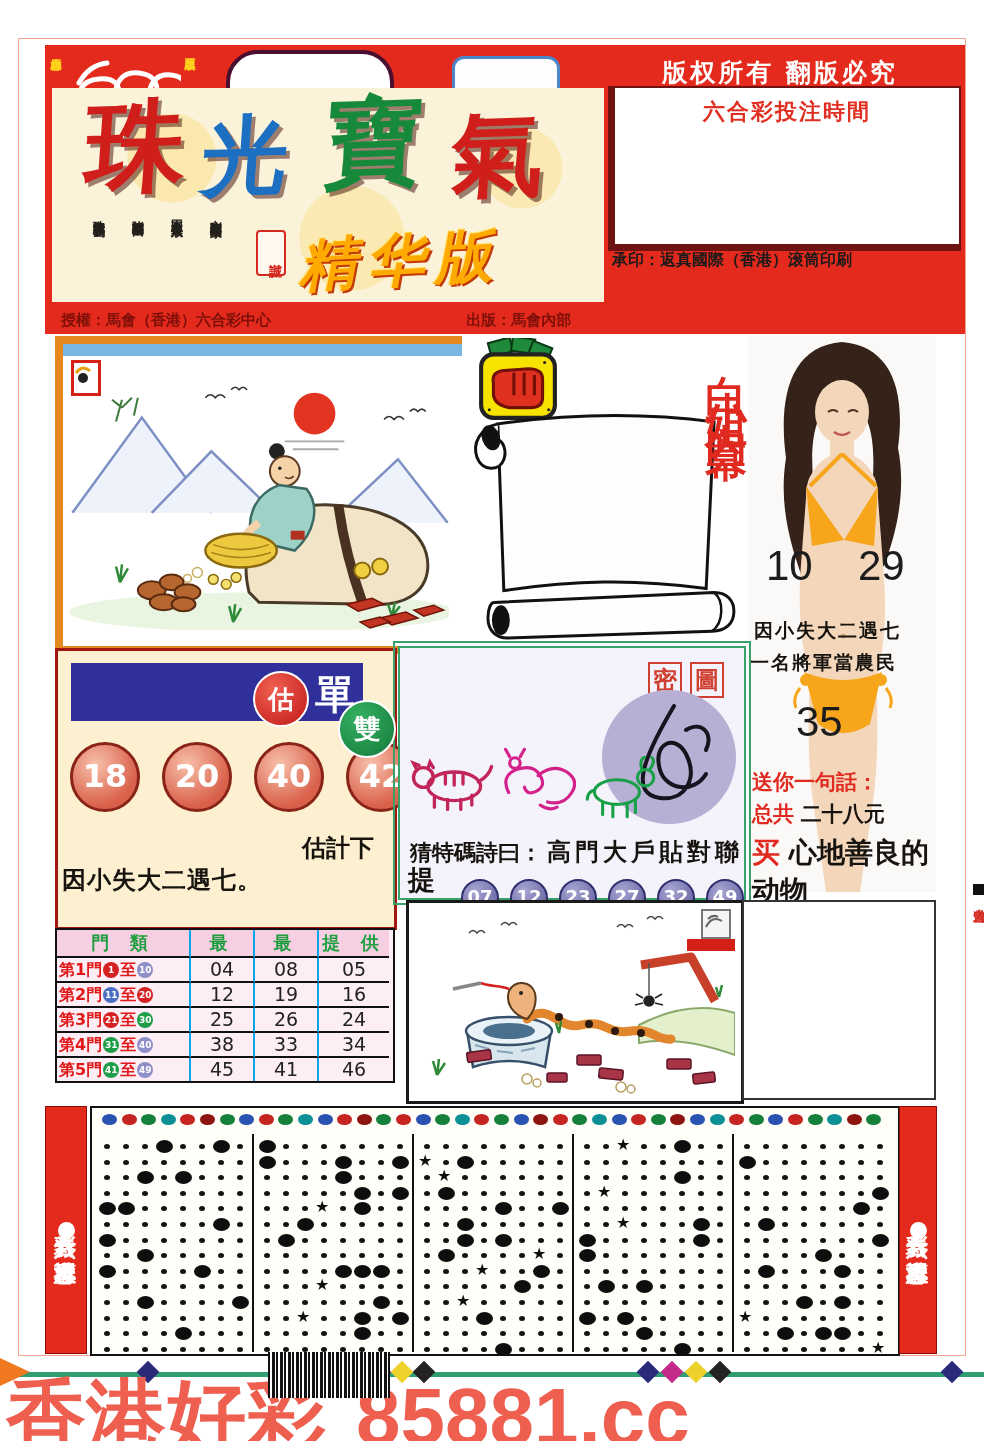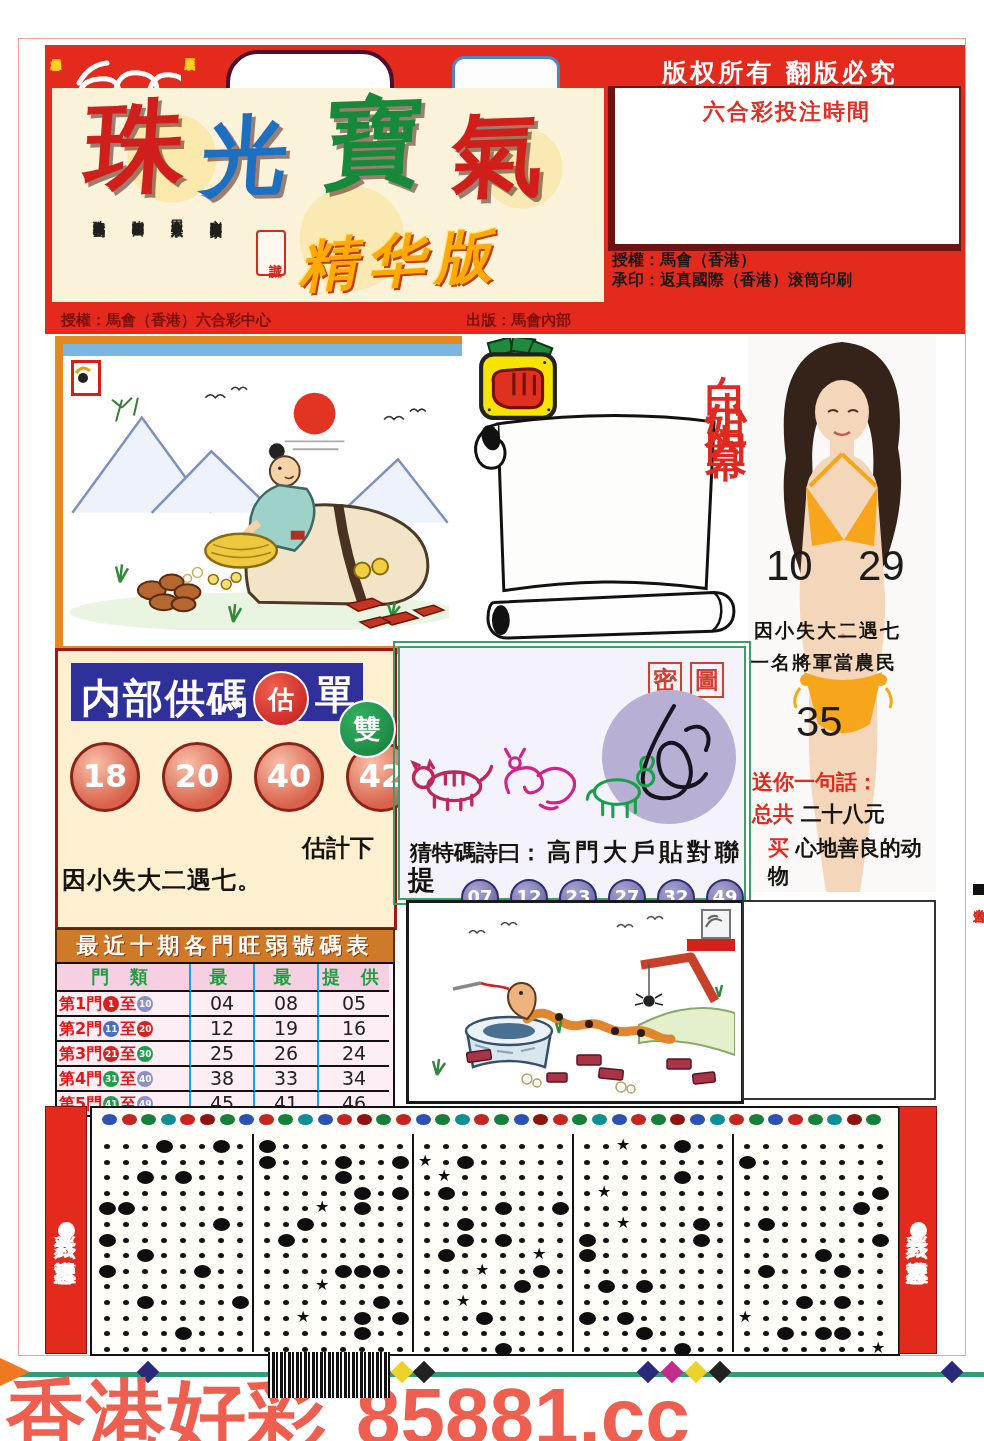--- a/index.html
+++ b/index.html
@@ -175,21 +175,20 @@
       <div class="poem-col">因貪至貧無米炊</div>
       <div class="poem-col">六彩賭博福蔭家</div>
     </div>
   <div id="honest-seal" class="abs vtext">誠言</div>
   <div id="subtitle" class="abs">精华版</div>
 
   <div id="betting-box" class="abs">
     <div id="betting-title">六合彩投注時間</div>
   </div>
   <div id="pub-lines" class="abs">
-    <div>授權：馬會（香港）</div>
     <div>承印：返真國際（香港）滚筒印刷</div>
   </div>
   <div id="auth-strip" class="abs">
     <span style="margin-left:16px;">授權：馬會（香港）六合彩中心</span>
     <span style="margin-left:190px;">出版：馬會內部</span>
   </div>
 
   <div id="farmer-box" class="abs">
     <div id="farmer-bluebar" class="abs"></div>
     <svg class="abs" style="left:0;top:12px;" width="386" height="274" viewBox="0 0 386 276">
@@ -317,29 +316,28 @@
     <div class="photo-hint" style="left:6px;top:282px;">因小失大二遇七</div>
     <div class="photo-hint" style="left:2px;top:314px;">一名將軍當農民</div>
     <div class="photo-num" style="left:48px;top:362px;">35</div>
     <div class="abs" style="left:4px;top:432px;font-size:21px;">
       <span class="gift-red">送你一句話：</span>
     </div>
     <div class="abs" style="left:4px;top:464px;font-size:21px;">
       <span class="gift-red">总共</span>
       <span class="gift-black">二十八元</span>
     </div>
-    <div class="abs" style="left:20px;top:498px;font-size:21px;">
+    <div class="abs" style="left:4px;top:498px;font-size:28px;">
       <span class="gift-red">买</span>
       <span class="gift-black">心地善良的动物</span>
     </div>
   </div>
 
   <div id="internal-box" class="abs">
     <div id="internal-banner" class="abs">
-      <div id="internal-banner-text">内部供碼</div>
       <div id="circle-gu">估</div>
       <div id="banner-tail">單</div>
     </div>
   </div>
   <div id="circle-shuang" class="abs">雙</div>
   <div id="internal-balls" class="abs">
       <div class="iball">18</div>
       <div class="iball">20</div>
       <div class="iball">40</div>
       <div class="iball">42</div>
@@ -397,21 +395,20 @@
           <div class="pball">12</div>
           <div class="pball">23</div>
           <div class="pball">27</div>
           <div class="pball">32</div>
           <div class="pball">49</div>
         </div>
     </div>
   </div>
 
   <div id="hot-table" class="abs">
-    <div id="hot-title">最近十期各門旺弱號碼表</div>
     <div id="table-grid">
         <div class="trow">
           <div class="tcell th">門 類</div>
           <div class="tcell th">最 旺</div>
           <div class="tcell th">最 弱</div>
           <div class="tcell th">提 供</div>
         </div>
         <div class="trow">
           <div class="tcell td door-cell">
             <span class="door-label">第1門</span>

